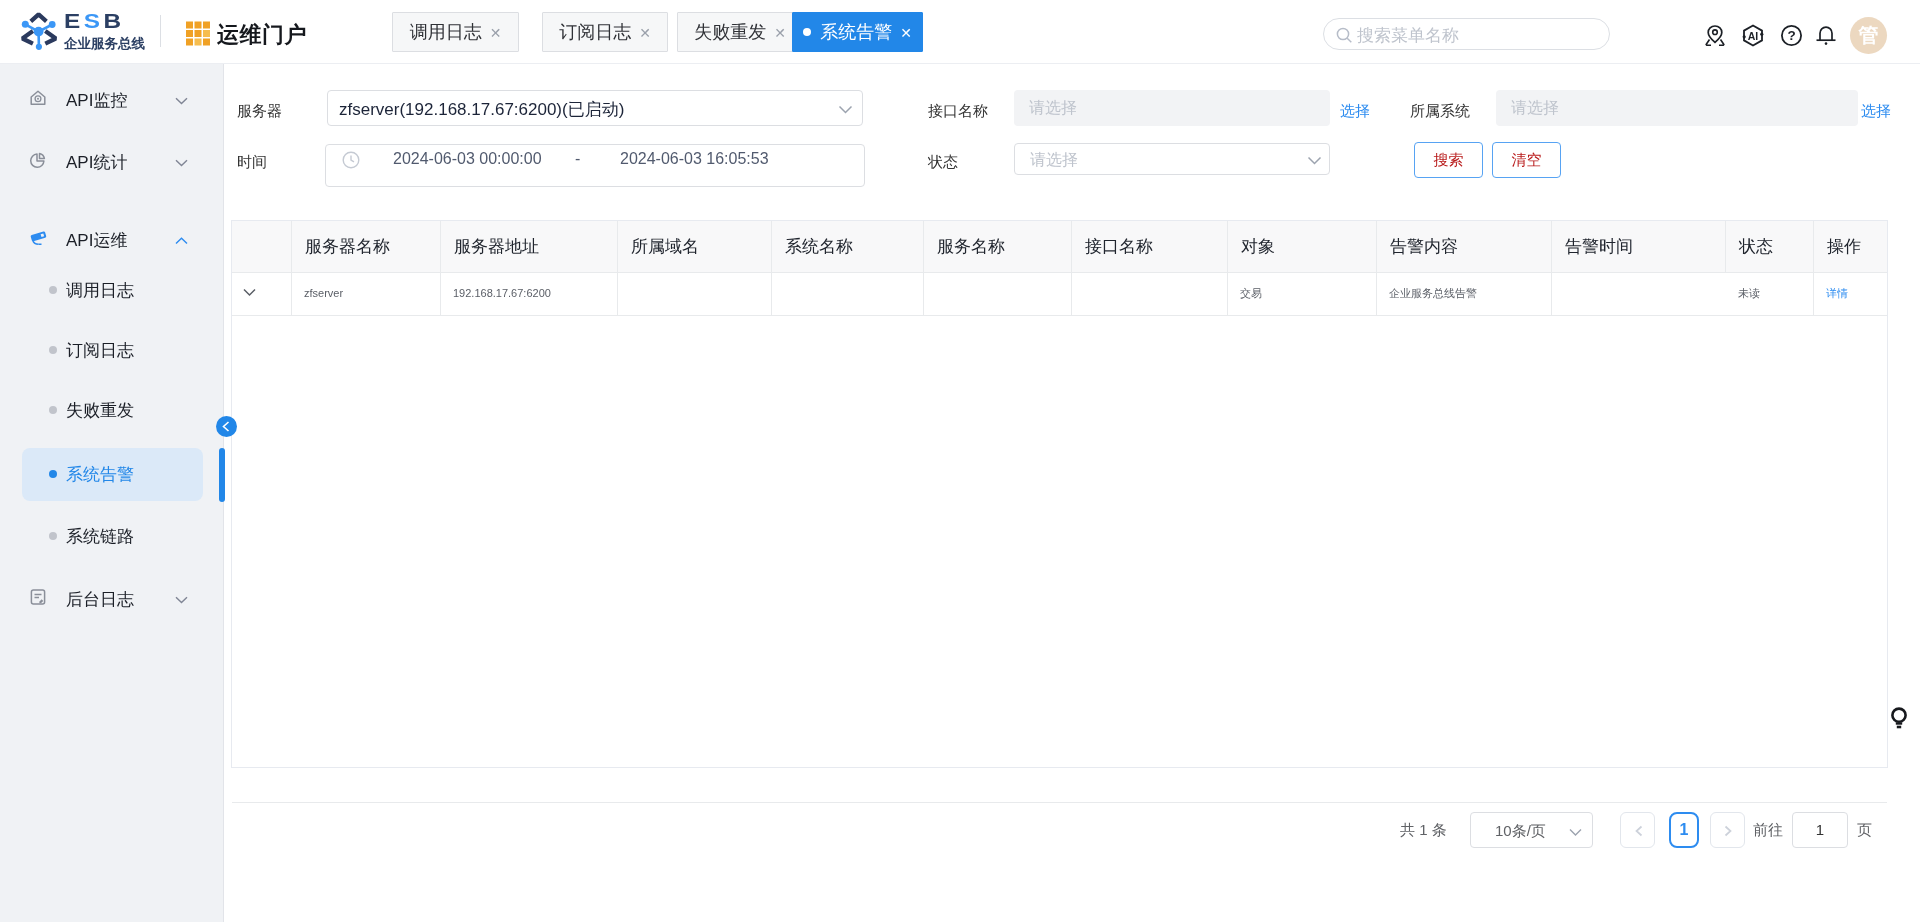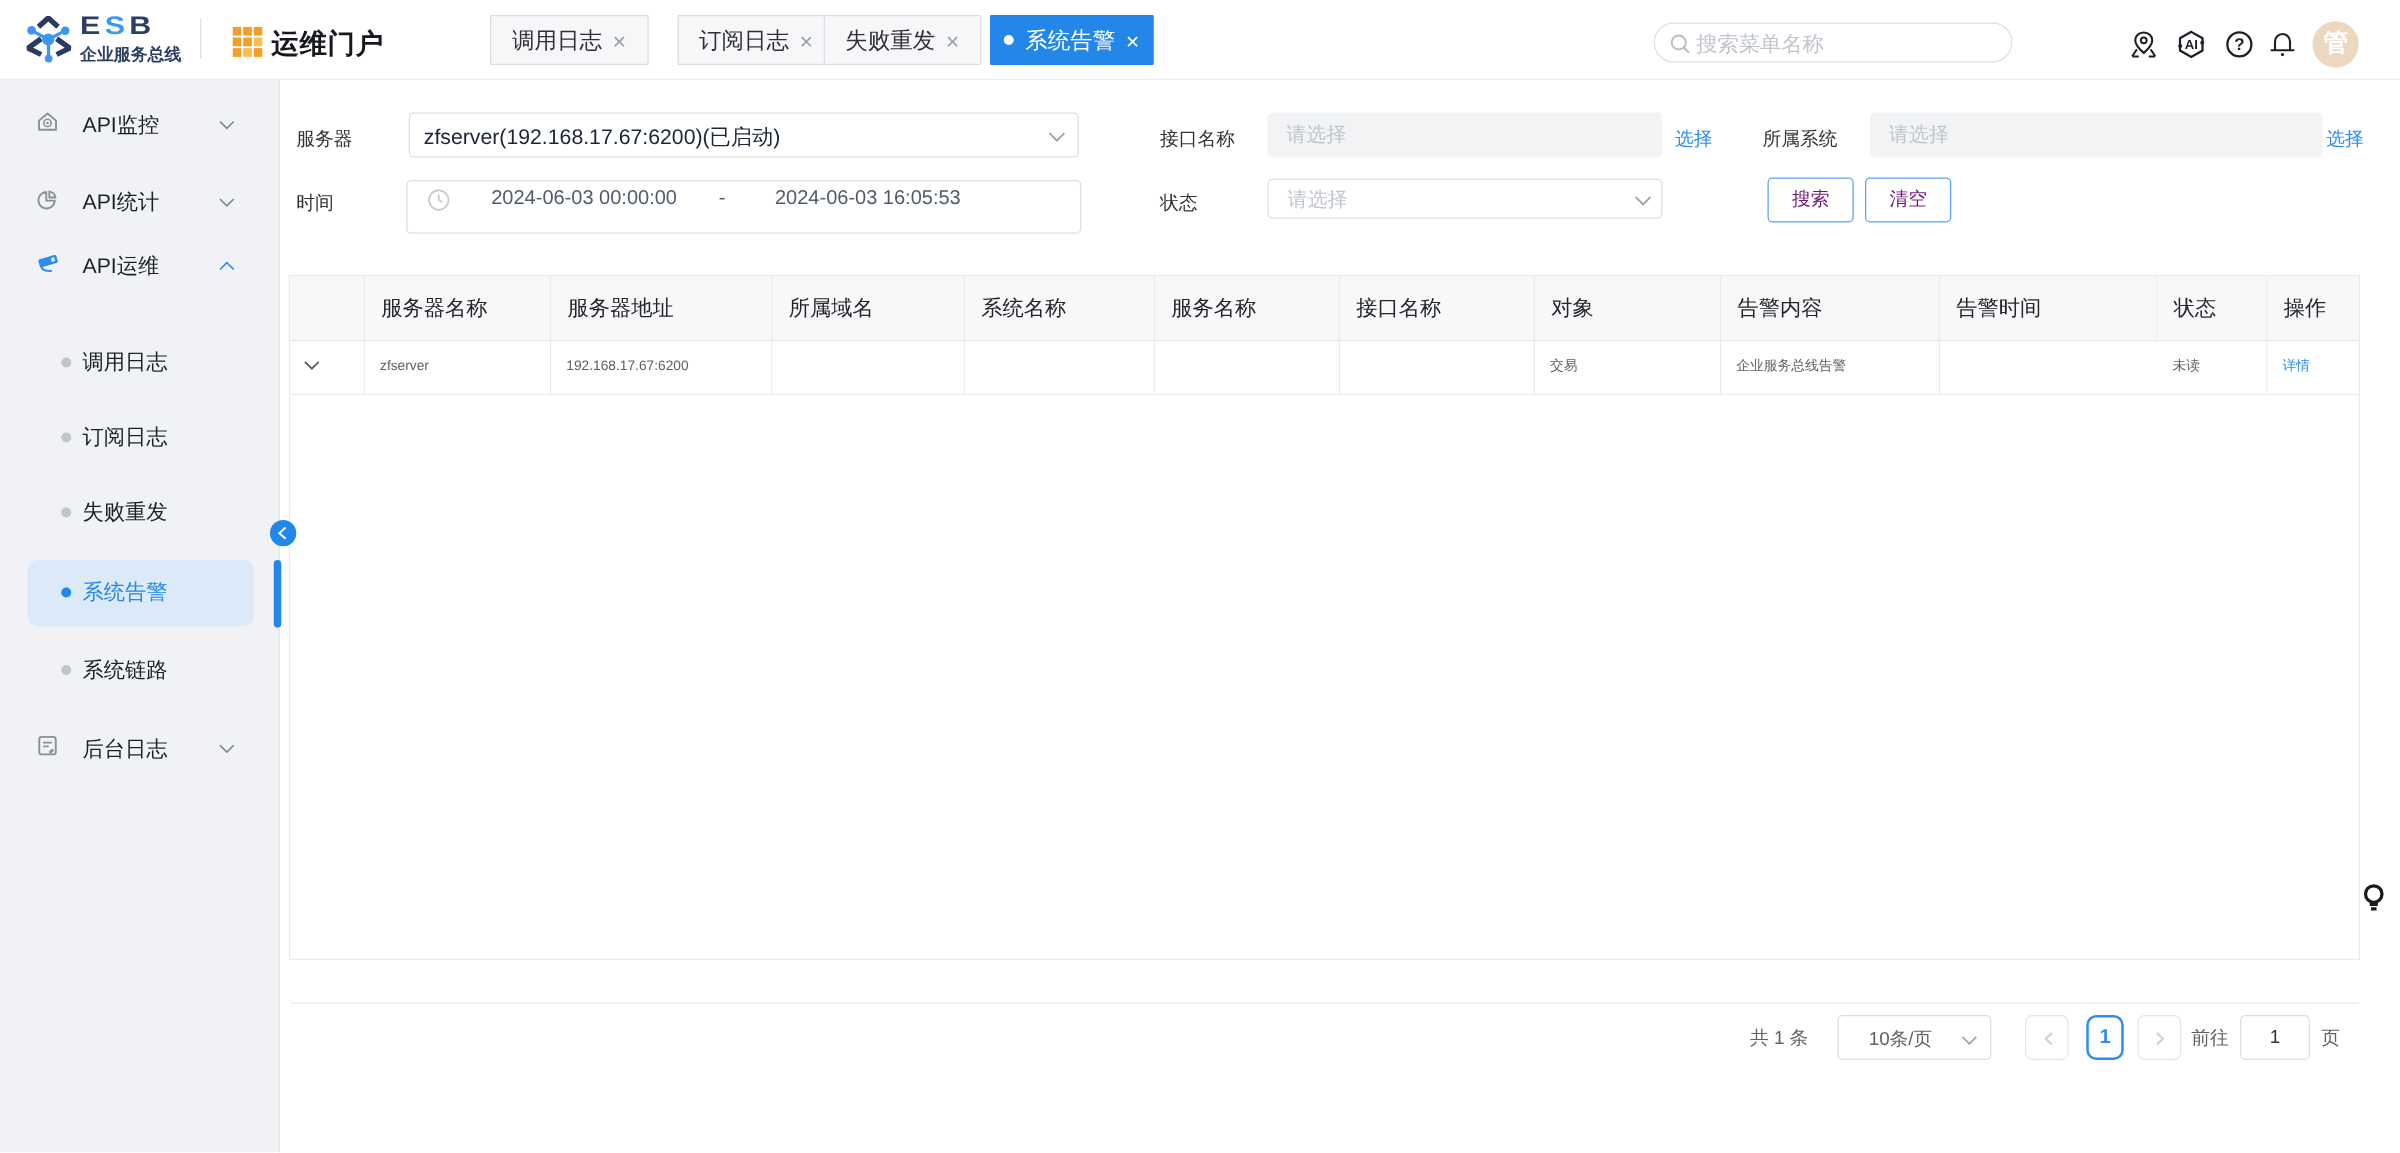--- a/index.html
+++ b/index.html
@@ -60,21 +60,21 @@
   .blue-link { position:absolute; font-size:15px; color:#2d8cf0; }
   .datebox { position:absolute; left:325px; top:144px; width:540px; height:43px;
     border:1px solid #dcdee2; border-radius:4px; background:#fff; }
   .datebox .d1 { position:absolute; left:67px; top:5px; font-size:16px; color:#515a6e; }
   .datebox .dm { position:absolute; left:249px; top:5px; font-size:16px; color:#515a6e; }
   .datebox .d2 { position:absolute; left:294px; top:5px; font-size:16px; color:#515a6e; }
   .sel2 { position:absolute; left:1014px; top:143px; width:316px; height:32px; border:1px solid #dcdee2;
     border-radius:4px; background:#fff; }
   .sel2 .ph { position:absolute; left:15px; top:6px; font-size:16px; color:#bfc4cd; }
   .btn { position:absolute; top:142px; height:36px; border:1px solid #57a3f3; border-radius:4px;
-    background:#fff; color:#701a75; font-size:15px; text-align:center; line-height:34px; }
+    background:#fff; color:#b91c1c; font-size:15px; text-align:center; line-height:34px; }
   
   #panel { position:absolute; left:231px; top:220px; width:1657px; height:548px;
     border:1px solid #e7eaf0; background:#fff; }
   .th { position:absolute; top:0; height:51px; background:#f8f8f9; border-right:1px solid #e8eaec;
     font-size:17px; font-weight:normal; color:#20252e; line-height:51px; padding-left:13px; }
   .td { position:absolute; top:51px; height:43px; background:#fff; border-right:1px solid #e8eaec;
     font-size:11px; color:#5a5e66; line-height:43px; padding-left:12px; }
   #hdr-line { position:absolute; left:0; top:51px; width:1655px; height:1px; background:#e8eaec; }
   #row-line { position:absolute; left:0; top:94px; width:1655px; height:1px; background:#e8eaec; }
   #pag-line { position:absolute; left:0; top:581px; width:1655px; height:1px; background:#e8eaec; }
@@ -116,21 +116,21 @@
           <rect x="17" y="9" width="7" height="7" fill="#f6bd4f"></rect>
           <rect x="0" y="17.5" width="7" height="7"></rect>
           <rect x="8.5" y="17.5" width="7" height="7" fill="#f6bd4f"></rect>
           <rect x="17" y="17.5" width="7" height="7"></rect>
         </g>
       </svg>
     </div>
     <div id="portal-title">运维门户</div>
     <div class="tab" style="left:392px; width:127px;">调用日志<span class="x">✕</span></div>
     <div class="tab" style="left:542px; width:126px;">订阅日志<span class="x">✕</span></div>
-    <div class="tab" style="left:659px; width:126px;">失败重发<span class="x">✕</span></div>
+    <div class="tab" style="left:677px; width:126px;">失败重发<span class="x">✕</span></div>
     <div class="tab active" style="left:792px; width:131px;"><span class="dot"></span>系统告警<span class="x">✕</span></div>
     <div id="search">
       <svg class="abs" style="left:12px; top:8px;" width="17" height="17" viewBox="0 0 17 17">
         <circle cx="7" cy="7" r="5.6" fill="none" stroke="#b6bcc8" stroke-width="1.5"></circle>
         <path d="M11.2,11.2 L15.3,15.3" stroke="#b6bcc8" stroke-width="1.5"></path>
       </svg>
       <span>搜索菜单名称</span>
     </div>
     <svg class="hicon" style="left:1703px;" width="24" height="23" viewBox="0 0 24 23">
       <path d="M12,2 C8,2 5.2,4.9 5.2,8.4 C5.2,12.4 12,18.3 12,18.3 C12,18.3 18.8,12.4 18.8,8.4 C18.8,4.9 16,2 12,2 Z" fill="none" stroke="#1c2026" stroke-width="1.7"></path>
@@ -170,21 +170,21 @@
     <div class="mi" style="top:78px;">
       <span class="ic"><svg width="18" height="18" viewBox="0 0 18 18">
           <path d="M8,3.1 a6.6,6.6 0 1 0 6.9,6.9 L8,10 Z" fill="none" stroke="#8a8f99" stroke-width="1.5" stroke-linejoin="round"></path>
           <path d="M10.5,2.6 a6.4,6.4 0 0 1 4.9,4.9 L10.5,7.5 Z" fill="none" stroke="#8a8f99" stroke-width="1.5" stroke-linejoin="round"></path>
         </svg></span>
       <span class="txt">API统计</span>
       <span class="chev"><svg width="13" height="8" viewBox="0 0 13 8">
           <path d="M1,1.2 L6.5,6.6 L12,1.2" fill="none" stroke="#808695" stroke-width="1.4"></path>
         </svg></span>
     </div>
-    <div class="mi" style="top:129px;text-align:right;">
+    <div class="mi" style="top:156px;text-align:right;">
       <span class="ic"><svg width="20" height="19" viewBox="0 0 20 19">
           <g transform="rotate(-16 10 8)">
             <rect x="2" y="4.5" width="15" height="6.5" rx="1.4" fill="#2d8cf0"></rect>
             <rect x="12.2" y="6.2" width="2.8" height="3" fill="#f0f2f5"></rect>
           </g>
           <path d="M4,12.5 q1,3 5.5,3.2" fill="none" stroke="#2d8cf0" stroke-width="1.6"></path>
           <path d="M9.5,15.7 h3" stroke="#2d8cf0" stroke-width="1.6"></path>
         </svg></span>
       <span class="txt">API运维</span>
       <span class="chev"><svg width="13" height="8" viewBox="0 0 13 8">

